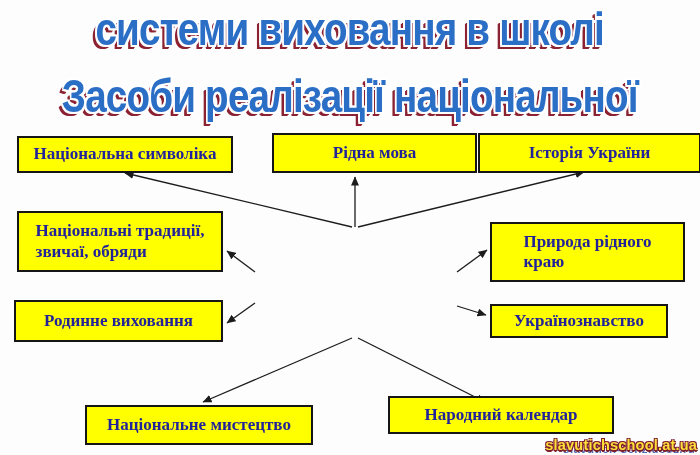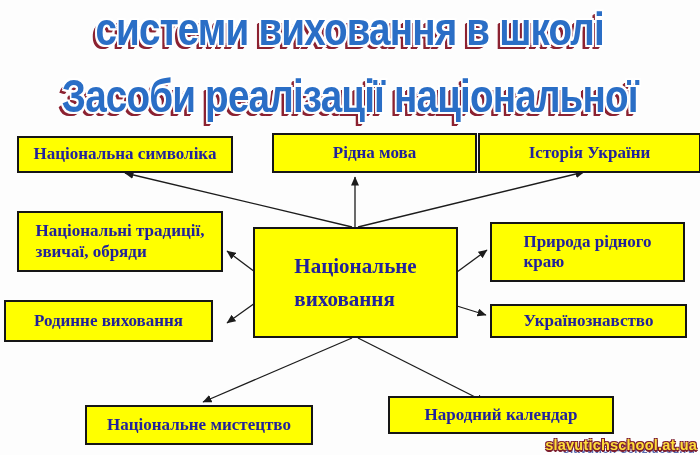--- a/index.html
+++ b/index.html
@@ -28,22 +28,22 @@
     color:#22229b;font-weight:bold;text-align:left;
     display:flex;align-items:center;justify-content:center;
     font-size:17px;line-height:1.18;white-space:pre-line;
     font-family:"Liberation Serif", serif;
   }
   .n0{left:17px;  top:136px; width:216px; height:37px;}
   .n1{left:272px; top:133px; width:205px; height:40px;}
   .n2{left:478px; top:133px; width:223px; height:40px;}
   .n3{left:17px;  top:211px; width:206px; height:61px;}
   .n4{left:490px; top:222px; width:195px; height:60px;}
-  .n5{left:4px;  top:300px; width:209px; height:42px;}
-  .n6{left:490px; top:304px; width:197px; height:34px;}
+  .n5{left:14px;  top:300px; width:209px; height:42px;}
+  .n6{left:490px; top:304px; width:178px; height:34px;}
   .n7{left:85px;  top:405px; width:228px; height:40px;}
   .n8{left:388px; top:396px; width:226px; height:38px;}
   .center-node{left:253px; top:227px; width:205px; height:111px; font-size:21px; line-height:1.55;}
   
   .arrows{position:absolute;left:0;top:0;width:700px;height:455px;pointer-events:none;}
   .arrows line{stroke:#1c1c1c;stroke-width:1.3;}
   
   .watermark{
     position:absolute;right:3px;bottom:0;text-align:center;
     font-family:"Liberation Sans", sans-serif;font-weight:bold;line-height:1.05;
@@ -87,21 +87,19 @@
   <div class="node n2">Історія України</div>
   <div class="node n3">Національні традиції,
 звичаї, обряди</div>
   <div class="node n4">Природа рідного
 краю</div>
   <div class="node n5">Родинне виховання</div>
   <div class="node n6">Українознавство</div>
   <div class="node n7">Національне мистецтво</div>
   <div class="node n8">Народний календар</div>
 
-  <div class="node center-node">Національне
-виховання</div>
 
   <div class="watermark">
     <div class="wm1">slavutichschool.at.ua</div>
     <div class="wm2">slavutich-schz.ucoz.ru</div>
   </div>
 
 </div>
 
 </body></html>

